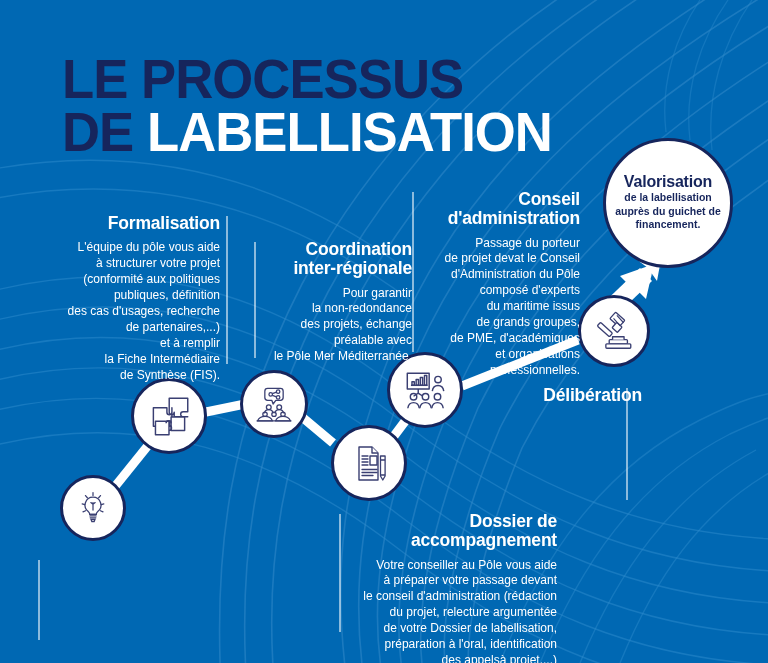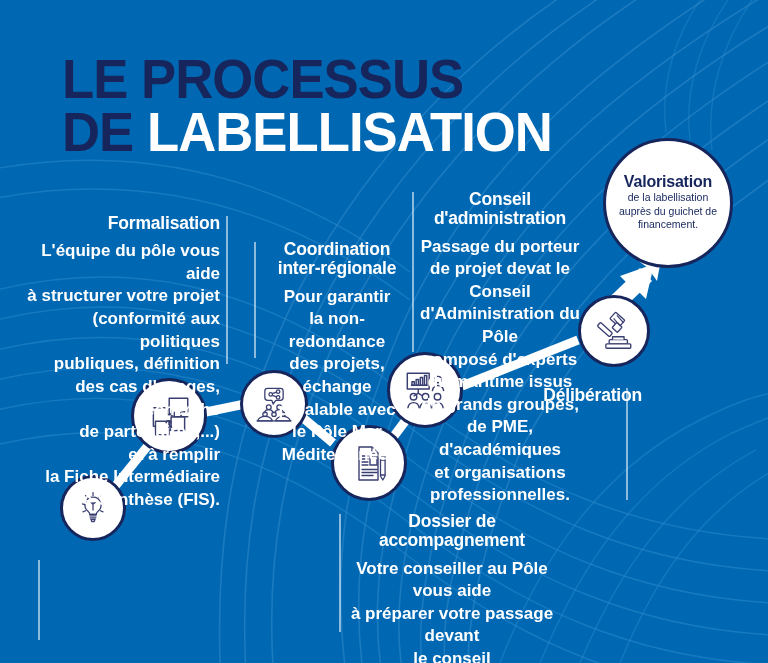--- a/index.html
+++ b/index.html
@@ -47,36 +47,36 @@
     border-radius:50%;background:#ffffff;border:3px solid #16255c;
     box-sizing:border-box;
     display:flex;flex-direction:column;align-items:center;justify-content:center;
     text-align:center;padding:0 8px;
   }
   .valor .vt{
     color:#16255c;font-weight:bold;font-size:16px;line-height:1.05;
     letter-spacing:-0.2px;
   }
   .valor .vb{
-    color:#16255c;font-weight:normal;font-size:10.5px;line-height:1.28;
+    color:#16255c;font-weight:bold;font-size:10.5px;line-height:1.28;
   }
 
   
   .blk{position:absolute;color:#ffffff;}
   .blk .hd{
     font-weight:bold;font-size:17.5px;line-height:1.1;
     letter-spacing:-0.2px;margin-bottom:7px;
     white-space:pre-line;
   }
   .blk .bd{
-    font-weight:bold;font-size:17px;line-height:1.33;
+    font-weight:normal;font-size:12px;line-height:1.33;
     white-space:pre-line;
   }
   .blk.right{text-align:right;}
-  .blk.left{text-align:center;}
+  .blk.left{text-align:right;}
 
   
   .rule{position:absolute;width:2px;background:rgba(255,255,255,0.55);}
 
   
   #blk-formalisation{left:18px;top:214px;width:202px;}
   #blk-coordination{left:262px;top:240px;width:150px;}
   #blk-conseil{left:420px;top:190px;width:160px;}
   #blk-deliberation{left:470px;top:386px;width:172px;}
   #blk-dossier{left:347px;top:512px;width:210px;}

